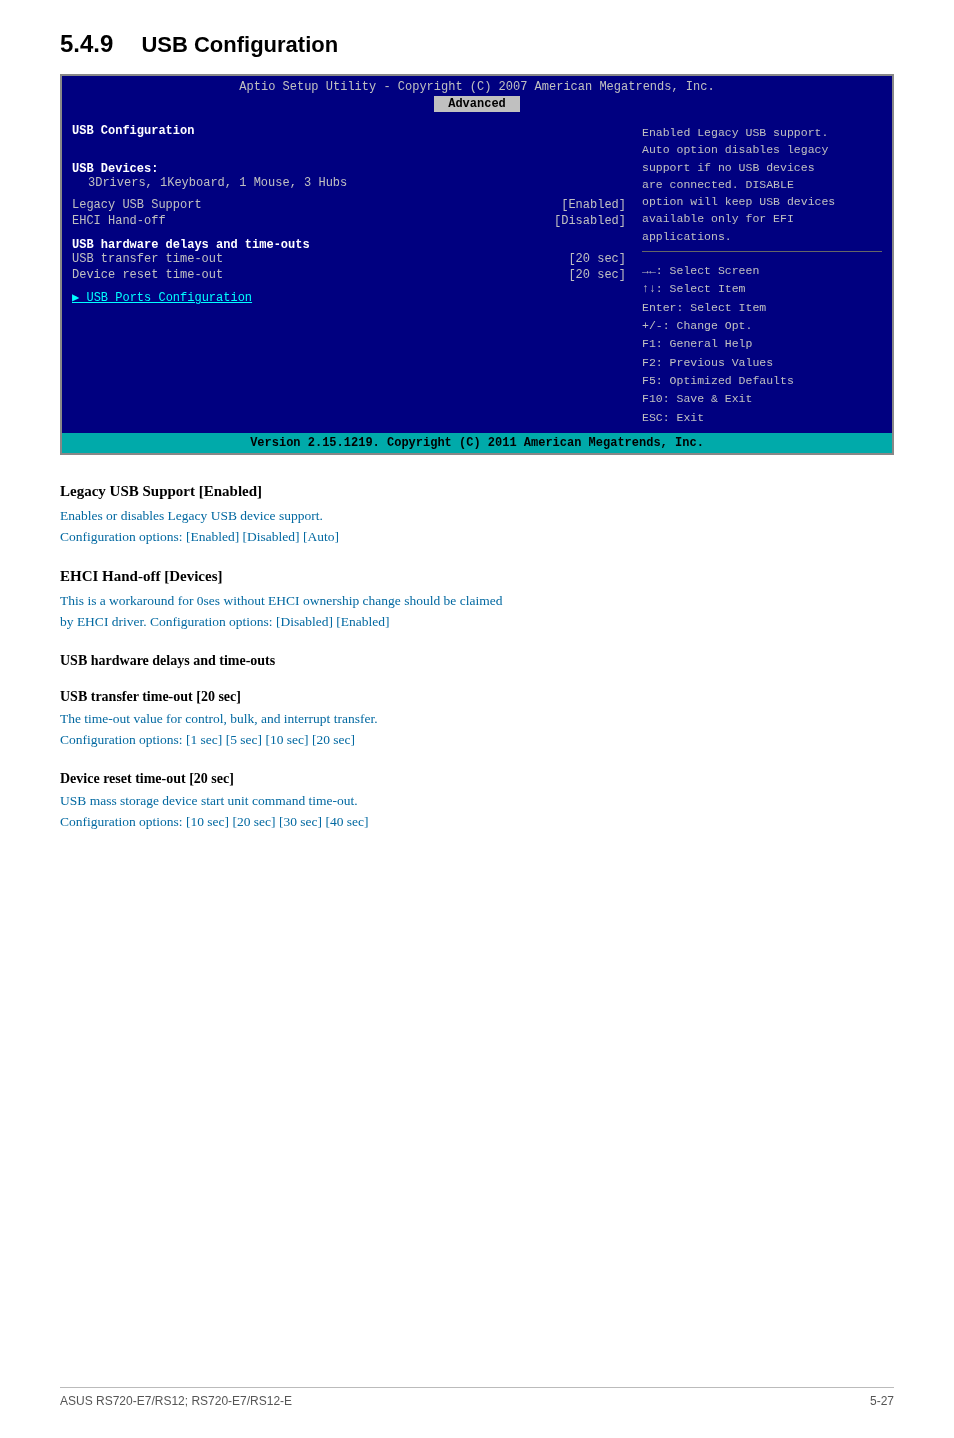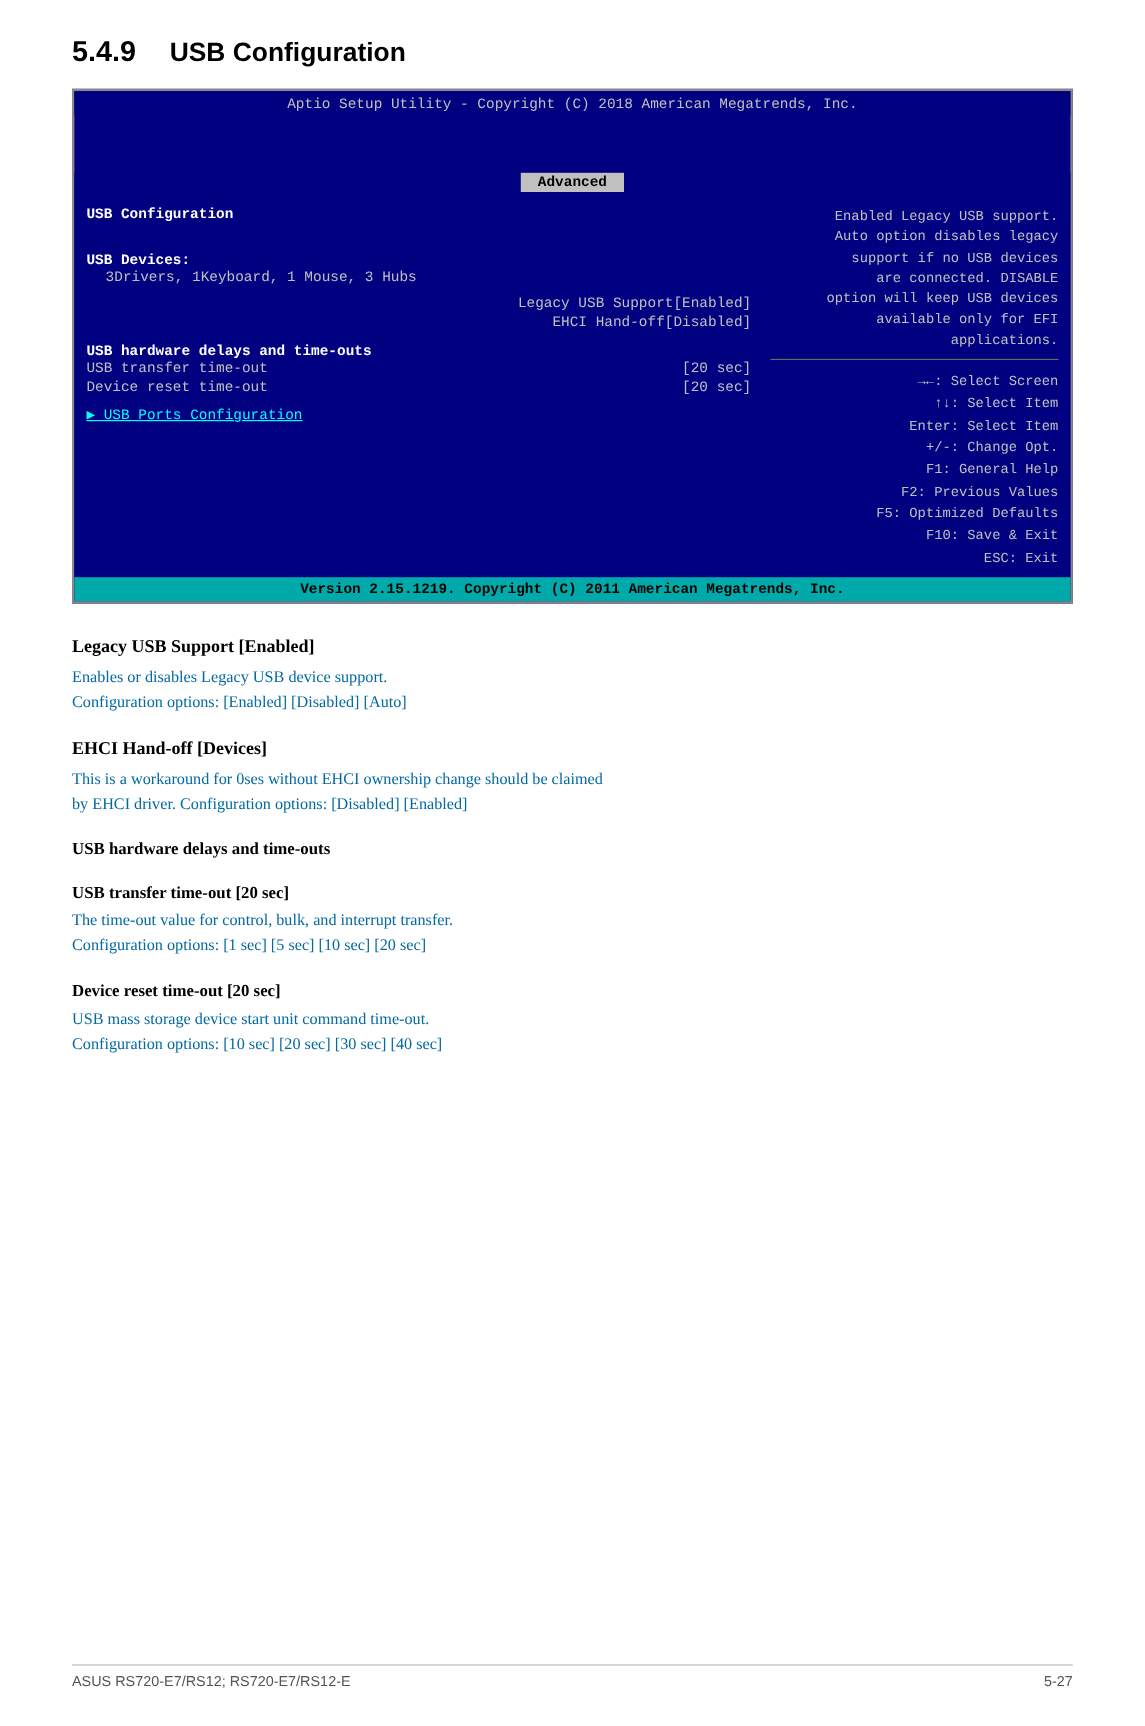--- a/index.html
+++ b/index.html
@@ -28,21 +28,20 @@
       color: #c0c0c0;
       text-align: center;
       padding: 4px 8px 2px 8px;
     }
 
     .bios-tab-bar {
       display: flex;
       justify-content: center;
       background: #000080;
       padding: 0 8px 4px 8px;
-      margin-top: 48px;
     }
 
     .bios-tab {
       background: #c0c0c0;
       color: #000;
       padding: 1px 14px;
       font-family: 'Courier New', Courier, monospace;
       font-size: 12px;
       font-weight: bold;
     }
@@ -57,21 +56,20 @@
 
     .bios-left {
       flex: 1;
       padding-right: 16px;
     }
 
     .bios-right {
       width: 240px;
       font-size: 11.5px;
       line-height: 1.45;
-      text-align: right;
     }
 
     .bios-left .item-title {
       color: #ffffff;
       font-weight: bold;
       margin-bottom: 4px;
       font-size: 12px;
     }
 
     .bios-left .sub-item {
@@ -182,36 +180,36 @@
 <body>
 
 <div style="display:flex; align-items:baseline; margin-bottom:16px;">
   <span style="font-size:24px; font-weight:bold; margin-right:28px;">5.4.9</span>
   <span style="font-size:22px; font-weight:bold;">USB Configuration</span>
 </div>
 
 <div class="bios-screen">
 
   <div class="bios-title-bar">
-    <span>Aptio Setup Utility - Copyright (C) 2018 American Megatrends, Inc.</span>
+    <span>Aptio Setup Utility - Copyright (C) 2007 American Megatrends, Inc.</span>
   </div>
 
   <div class="bios-tab-bar">
     <span class="bios-tab">Advanced</span>
   </div>
 
   <div class="bios-body">
 
     <div class="bios-left">
       <div class="item-title">USB Configuration</div>
       <div style="margin-top:24px;">
         <span class="item-title">USB Devices:</span>
       </div>
       <div class="sub-item">3Drivers, 1Keyboard, 1 Mouse, 3 Hubs</div>
-      <div style="margin-top:8px;text-align:right;">
+      <div style="margin-top:8px;">
         <div class="setting-row">
           <span class="setting-name">Legacy USB Support</span>
           <span class="setting-val">[Enabled]</span>
         </div>
         <div class="setting-row">
           <span class="setting-name">EHCI Hand-off</span>
           <span class="setting-val">[Disabled]</span>
         </div>
       </div>
       <div class="section-group" style="margin-top:10px;">

